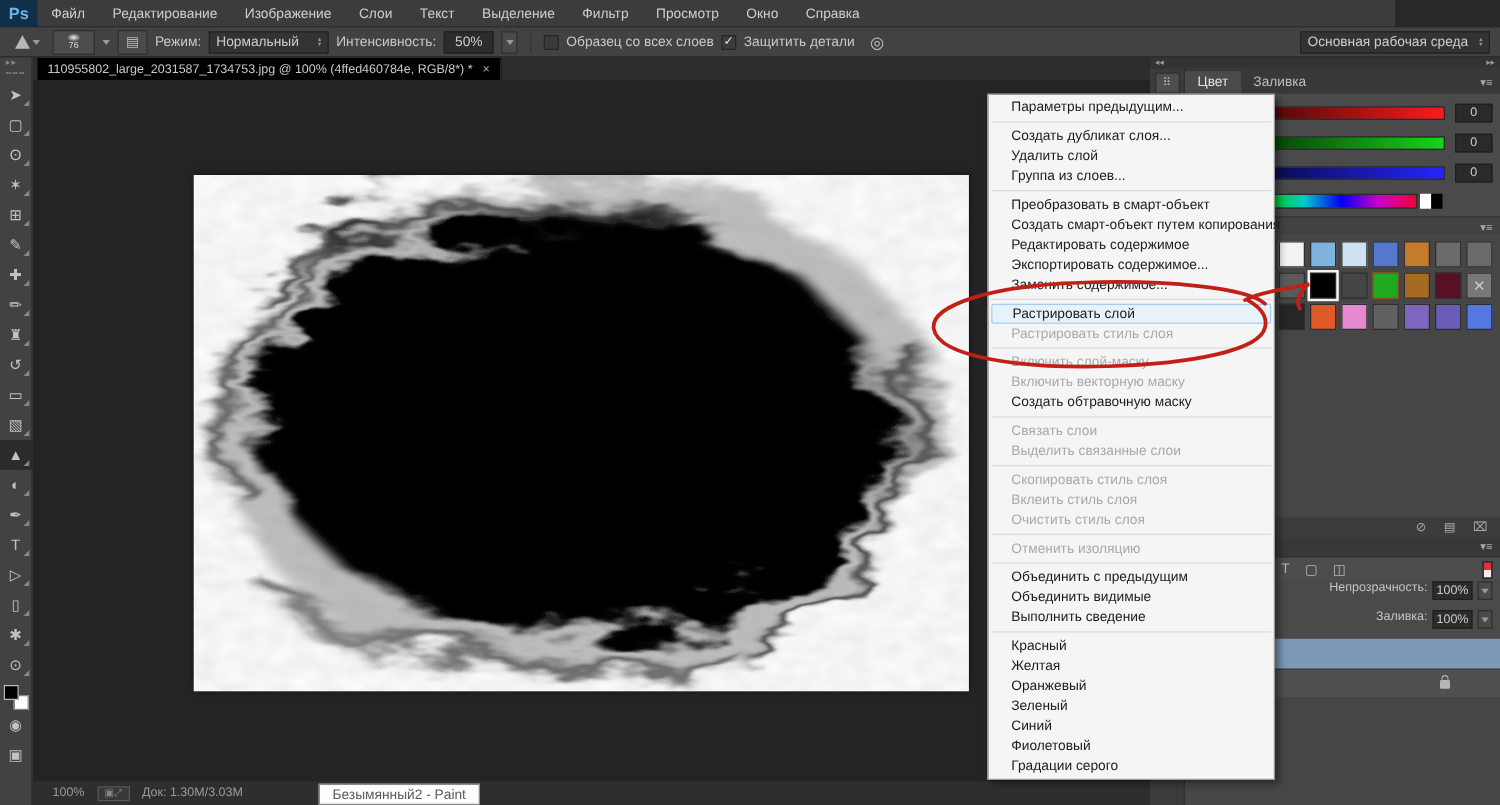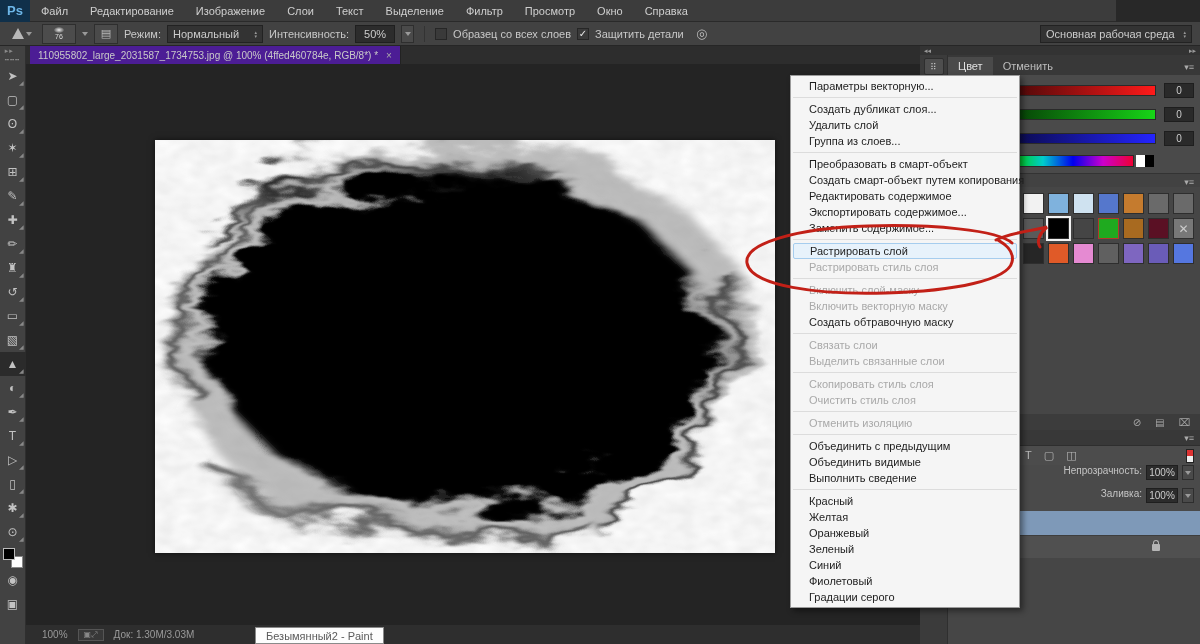--- a/index.html
+++ b/index.html
@@ -36,21 +36,21 @@
   .valbox { background:#2c2c2c; border:1px solid #1f1f1f; height:18px; min-width:40px;
     color:#ccc; display:flex; align-items:center; justify-content:center; font-size:11px; }
   .caret-btn { width:13px; height:18px; background:#4a4a4a; border:1px solid #2e2e2e;
     display:flex; align-items:center; justify-content:center; }
   .chk { width:12px; height:12px; background:#3a3a3a; border:1px solid #262626;
     display:flex; align-items:center; justify-content:center; color:#e8e8e8; font-size:10px; }
   #workspace-dd { margin-left:auto; width:152px; }
 
   
   #tabbar { left:26px; top:46px; width:894px; height:18px; background:#2d2d2d; z-index:1; }
-  #doc-tab { position:absolute; left:4px; top:0; height:18px; background:#4c1d95;
+  #doc-tab { position:absolute; left:4px; top:0; height:18px; background:#000000;
     color:#c9c9c9; font-size:10px; display:flex; align-items:center; gap:8px; padding:0 8px;
     border-right:1px solid #222; }
   #doc-tab .close { color:#aaa; font-size:10px; }
 
   
   #toolbar { left:0; top:46px; width:26px; height:598px; background:#424242;
     border-right:1px solid #2f2f2f; z-index:2; display:flex; flex-direction:column; align-items:center; }
   #toolbar .grip { color:#8a8a8a; font-size:7px; line-height:9px; letter-spacing:1px; }
   .tool { width:26px; height:24px; display:flex; align-items:center; justify-content:center;
     color:#c2c2c2; font-size:12px; position:relative; }
@@ -359,21 +359,21 @@
         </div>
         <div class="strip-icon">
           <span>▦</span>
         </div>
       </div>
   </div>
   <div id="panels">
 
     <div id="color-tabs">
       <span class="ptab active">Цвет</span>
-      <span class="ptab">Отменить</span>
+      <span class="ptab">Заливка</span>
       <span class="pmenu">▾≡</span>
     </div>
     <div id="color-body">
       <div>
 
       <div class="slider-row">
             <div class="slider-bar" style="--c: #ff1a1a;"></div>
             <div class="slider-val">0</div>
           </div>
           <div class="slider-row">
@@ -475,21 +475,21 @@
     <div id="layer-bg">
       <span class="lock"></span>
     </div>
     <div id="layers-empty"></div>
 
   </div>
 </div>
 
 <div id="context-menu" class="abs">
 
-<div class="cm-item normal">Параметры векторную...</div>
+<div class="cm-item normal">Параметры предыдущим...</div>
     <div class="cm-sep"></div>
     <div class="cm-item normal">Создать дубликат слоя...</div>
     <div class="cm-item normal">Удалить слой</div>
     <div class="cm-item normal">Группа из слоев...</div>
     <div class="cm-sep"></div>
     <div class="cm-item normal">Преобразовать в смарт-объект</div>
     <div class="cm-item normal">Создать смарт-объект путем копирования</div>
     <div class="cm-item normal">Редактировать содержимое</div>
     <div class="cm-item normal">Экспортировать содержимое...</div>
     <div class="cm-item normal">Заменить содержимое...</div>
@@ -498,20 +498,21 @@
     <div class="cm-item disabled">Растрировать стиль слоя</div>
     <div class="cm-sep"></div>
     <div class="cm-item disabled">Включить слой-маску</div>
     <div class="cm-item disabled">Включить векторную маску</div>
     <div class="cm-item normal">Создать обтравочную маску</div>
     <div class="cm-sep"></div>
     <div class="cm-item disabled">Связать слои</div>
     <div class="cm-item disabled">Выделить связанные слои</div>
     <div class="cm-sep"></div>
     <div class="cm-item disabled">Скопировать стиль слоя</div>
+    <div class="cm-item disabled">Вклеить стиль слоя</div>
     <div class="cm-item disabled">Очистить стиль слоя</div>
     <div class="cm-sep"></div>
     <div class="cm-item disabled">Отменить изоляцию</div>
     <div class="cm-sep"></div>
     <div class="cm-item normal">Объединить с предыдущим</div>
     <div class="cm-item normal">Объединить видимые</div>
     <div class="cm-item normal">Выполнить сведение</div>
     <div class="cm-sep"></div>
     <div class="cm-item normal">Красный</div>
     <div class="cm-item normal">Желтая</div>

